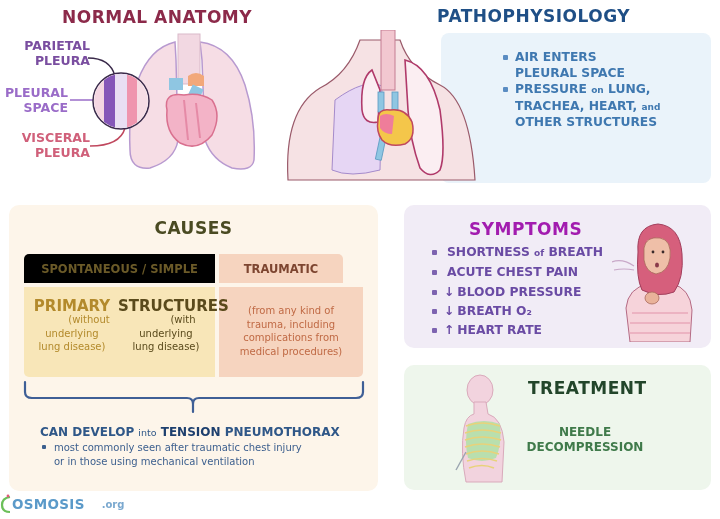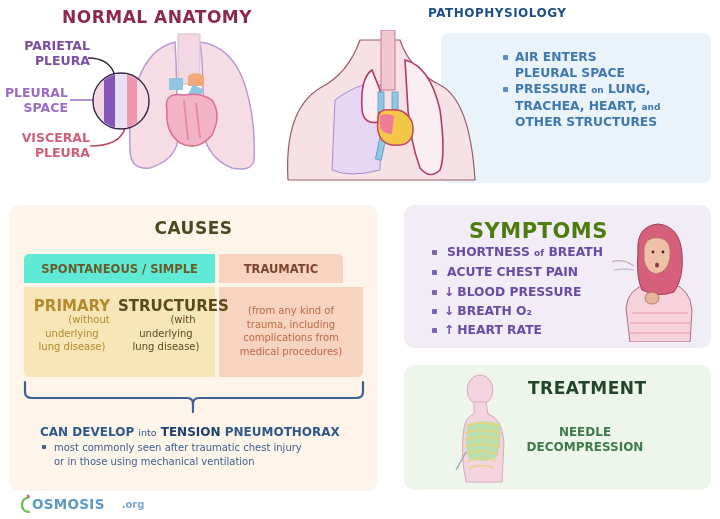--- a/index.html
+++ b/index.html
@@ -11,68 +11,68 @@
   .h-title { font-weight: bold; letter-spacing: 0.5px; white-space: nowrap; }
 
   
   #normal-title { left: 62px; top: 7px; font-size: 17px; color: var(--c-normal); }
   .lbl { font-size: 12.5px; font-weight: bold; text-align: right; line-height: 15px; }
   #lbl-parietal { left: 14px; top: 38px; width: 76px; color: #7a4ea0; }
   #lbl-space { left: 4px; top: 85px; width: 64px; color: #9a6cc8; }
   #lbl-visceral { left: 12px; top: 130px; width: 78px; color: #d0607a; }
 
   
-  #patho-title { left: 428px; top: 6px; font-size: 12px; color: var(--c-patho); }
+  #patho-title { left: 437px; top: 6px; font-size: 17px; color: var(--c-patho); }
   #patho-box { left: 441px; top: 33px; width: 270px; height: 150px; background: #eaf3fa; border-radius: 8px; }
   .blist { list-style: none; }
   .blist li { position: relative; padding-left: 14px; font-weight: bold; white-space: pre-line; }
   .blist li::before { content: ""; position: absolute; left: 2px; width: 5px; height: 5px; border-radius: 1px; }
   #patho-list { left: 501px; top: 50px; width: 205px; font-size: 12.3px; line-height: 15.5px; color: #3f78b0; }
   #patho-list li::before { background: #5a8cc2; top: 5px; }
   #patho-list li { margin-bottom: 1px; }
   .dark { color: #1f4f86; }
   .small { font-size: 9px; font-weight: bold; }
 
   
   #causes-box { left: 9px; top: 205px; width: 369px; height: 286px; background: #fdf5ea; border-radius: 10px; }
   #causes-title { left: 9px; width: 369px; top: 218px; text-align: center; font-size: 17px; color: #4a4a22; }
   .cell { position: absolute; display: flex; align-items: center; justify-content: center; text-align: center; }
-  #hdr-spont { left: 24px; top: 254px; width: 191px; height: 29px; background: #5eead4; border-radius: 5px 0 0 0; font-size: 11.5px; font-weight: bold; color: #6b5a28; }
+  #hdr-spont { left: 24px; top: 254px; width: 191px; height: 29px; background: #000000; border-radius: 5px 0 0 0; font-size: 11.5px; font-weight: bold; color: #6b5a28; }
   #hdr-trauma { left: 219px; top: 254px; width: 124px; height: 29px; background: #f6d4bf; border-radius: 0 5px 0 0; font-size: 11.5px; font-weight: bold; color: #7d4530; }
   #body-spont { left: 24px; top: 287px; width: 191px; height: 90px; background: #f8e6b8; border-radius: 0 0 0 5px; }
   #body-trauma { left: 219px; top: 287px; width: 144px; height: 90px; background: #f6d4bf; border-radius: 0 0 5px 0; }
   .sub { position: absolute; top: 299px; text-align: center; font-size: 10px; line-height: 13.5px; }
   .sub .t { font-size: 15px; font-weight: bold; display: block; line-height: 14px; }
   #sub-primary { left: 28px; width: 88px; color: #b38a2c; }
   #sub-secondary { left: 118px; width: 96px; color: #5a4a1c; }
   #trauma-desc { left: 224px; width: 134px; top: 304px; font-size: 10px; line-height: 13.5px; color: #c06a45; text-align: center; white-space: pre-line; }
   #sub-primary .d, #sub-secondary .d { white-space: pre-line; margin-left: 34px; }
 
   #brace { left: 22px; top: 378px; }
   #tension-line { left: 40px; top: 425px; font-size: 12px; font-weight: bold; color: #2f5788; white-space: nowrap; }
   #tension-line .em { color: #1d3f6e; }
   #tension-line .sm { font-size: 9.5px; font-weight: normal; }
   #tension-notes { left: 40px; top: 441px; font-size: 10px; line-height: 14px; color: #3c5f8e; width: 320px; }
   #tension-notes li { font-weight: normal; white-space: pre-line; }
   #tension-notes li::before { background: #3c5f8e; top: 4px; width: 4px; height: 4px; }
 
   
   #symp-box { left: 404px; top: 205px; width: 307px; height: 143px; background: #f1ecf6; border-radius: 10px; }
-  #symp-title { left: 469px; top: 219px; font-size: 21px; color: #4d7c0f; }
+  #symp-title { left: 469px; top: 219px; font-size: 17px; color: #a21caf; }
   #symp-list { left: 430px; top: 243px; font-size: 12.3px; line-height: 19.3px; color: #6a4ba4; width: 190px; }
   #symp-list li::before { background: #7d63b0; top: 7px; }
   .arrow { font-weight: bold; margin-right: 3px; }
 
   
   #treat-box { left: 404px; top: 365px; width: 307px; height: 125px; background: #eef6ec; border-radius: 10px; }
   #treat-title { left: 528px; top: 378px; font-size: 17px; color: #22452a; }
   #treat-desc { left: 520px; top: 425px; width: 130px; text-align: center; font-size: 12px; line-height: 15px; font-weight: bold; color: #3f7a4a; white-space: pre-line; }
 
   
-  #logo { left: 20px; top: 494px; display: flex; align-items: center; }
+  #logo { left: 0; top: 494px; display: flex; align-items: center; }
   #logo-text { font-size: 13.5px; font-weight: bold; color: #5b9ac9; letter-spacing: 0.3px; }
   #logo-org { font-size: 10px; font-weight: bold; color: #7aa8cf; margin-left: 17px; }
 
   :root { --c-normal: #8c2a4a; --c-patho: #1f4f86; }
 </style>
 </head>
 <body>
 
 <div class="abs h-title" id="normal-title">NORMAL ANATOMY</div>
 

